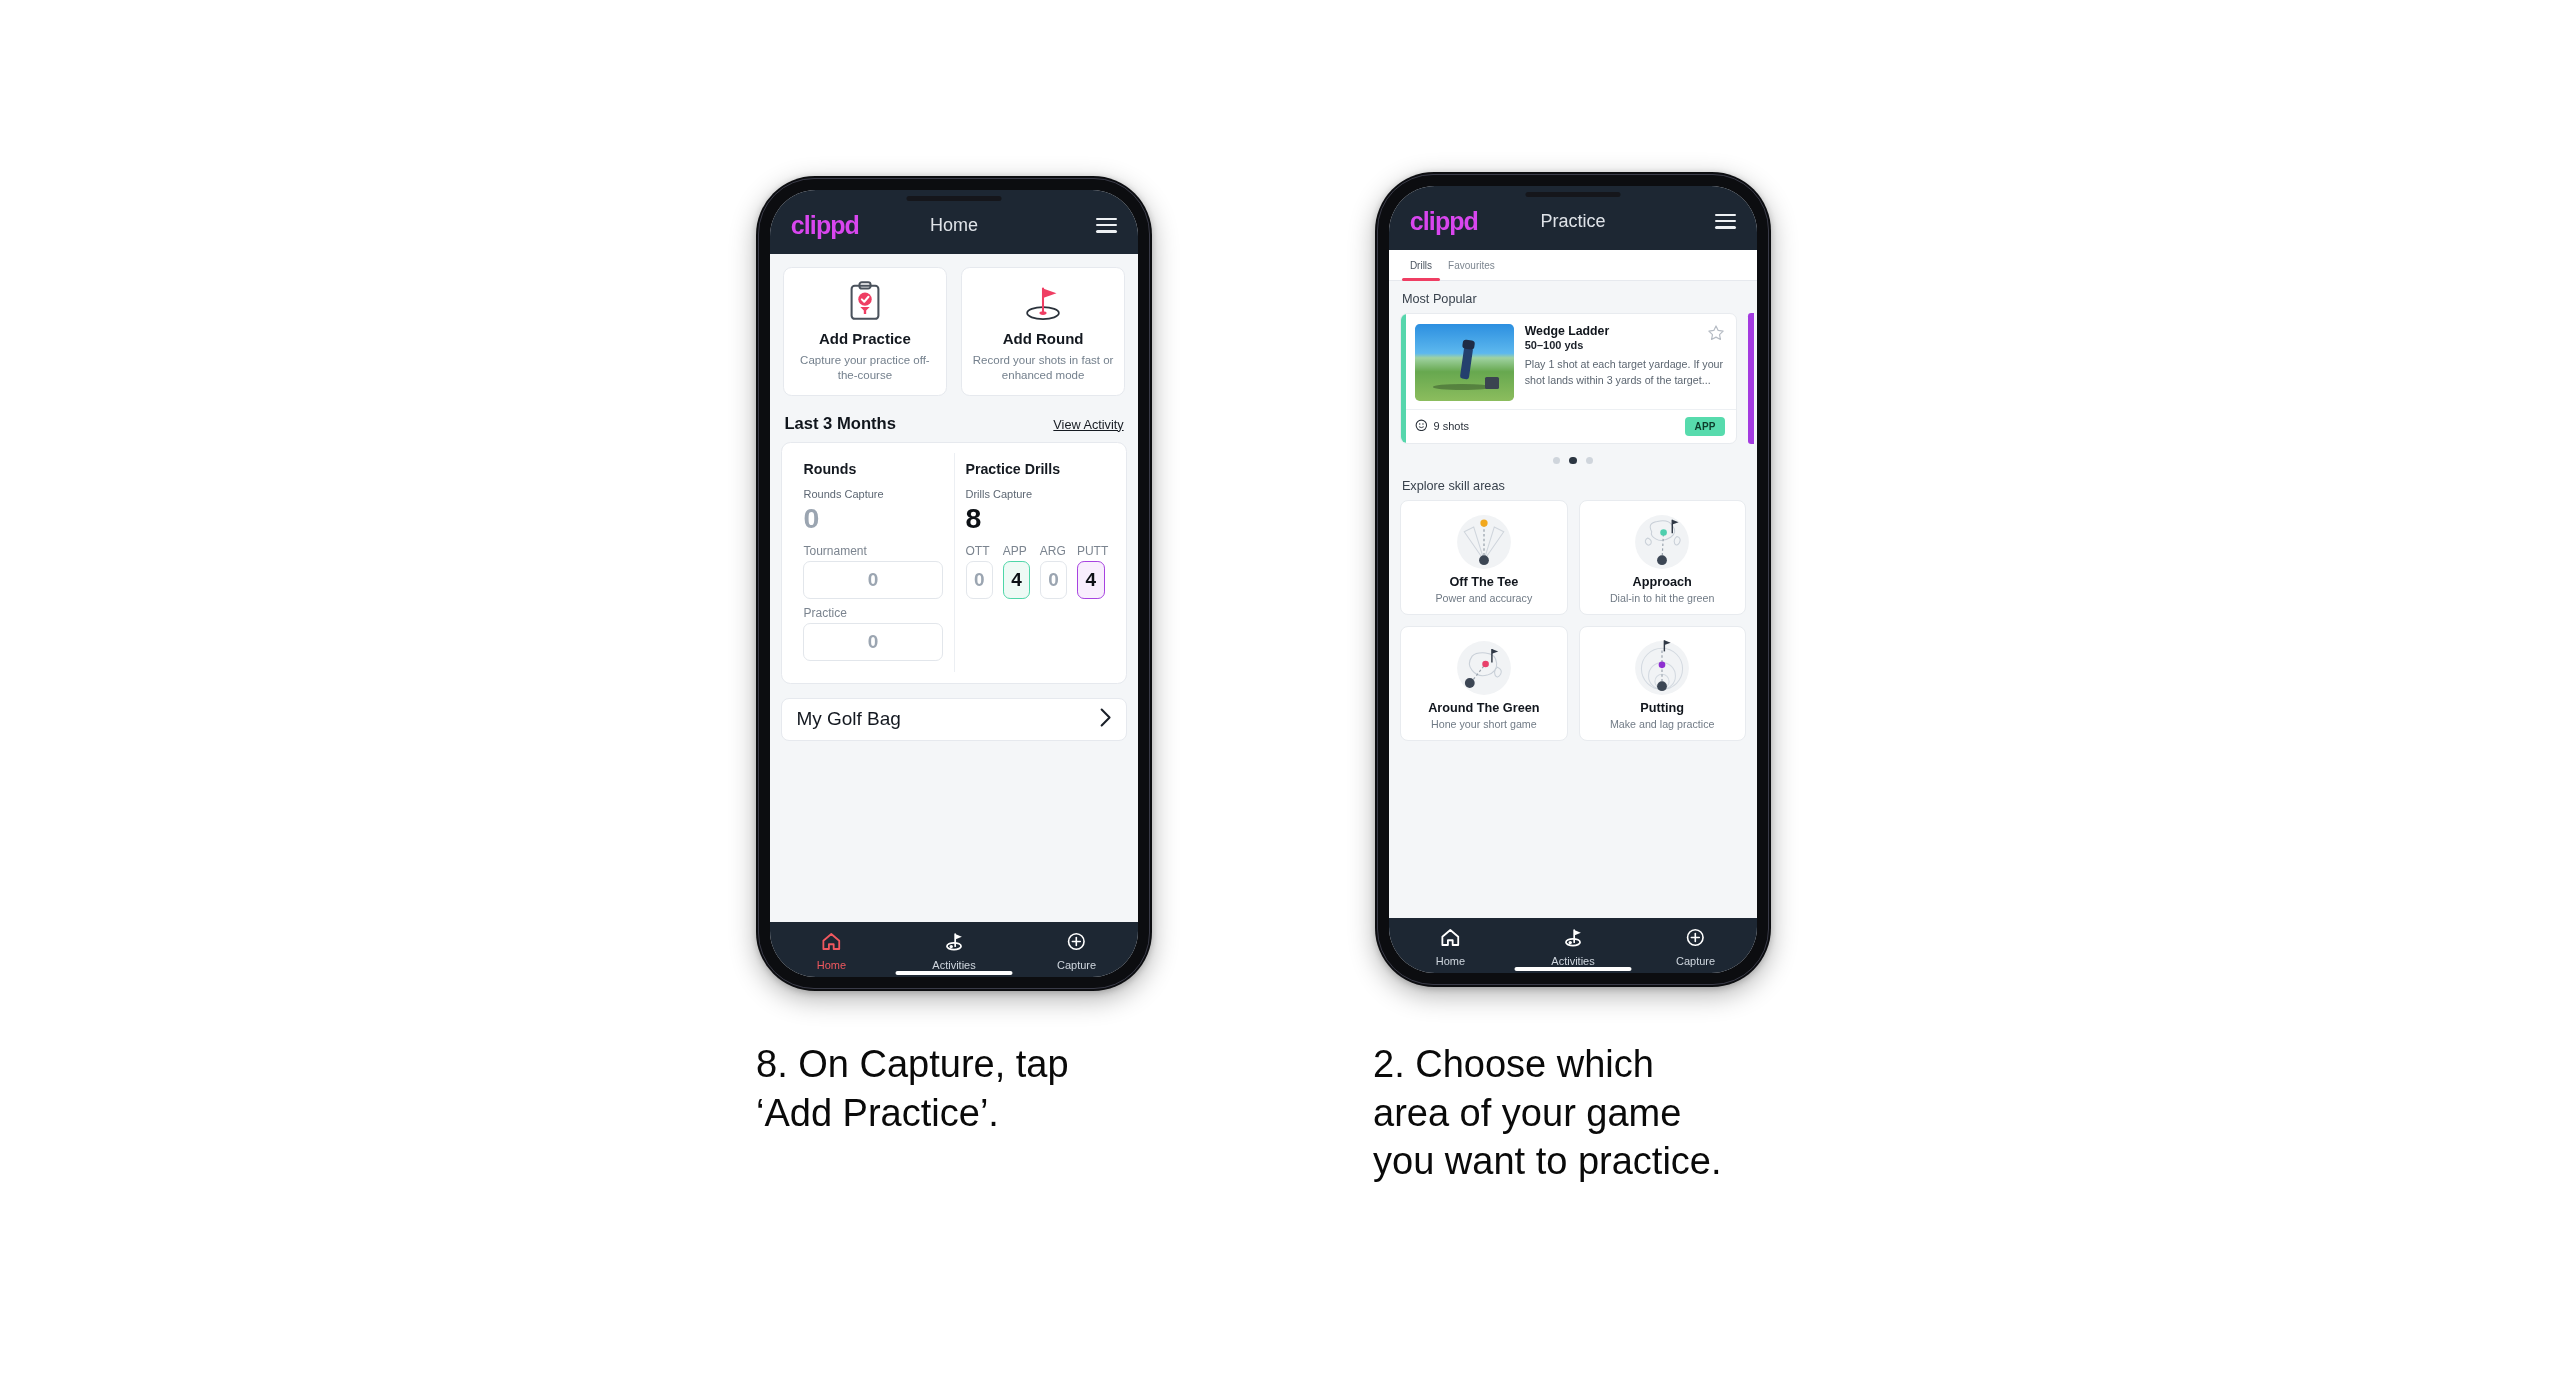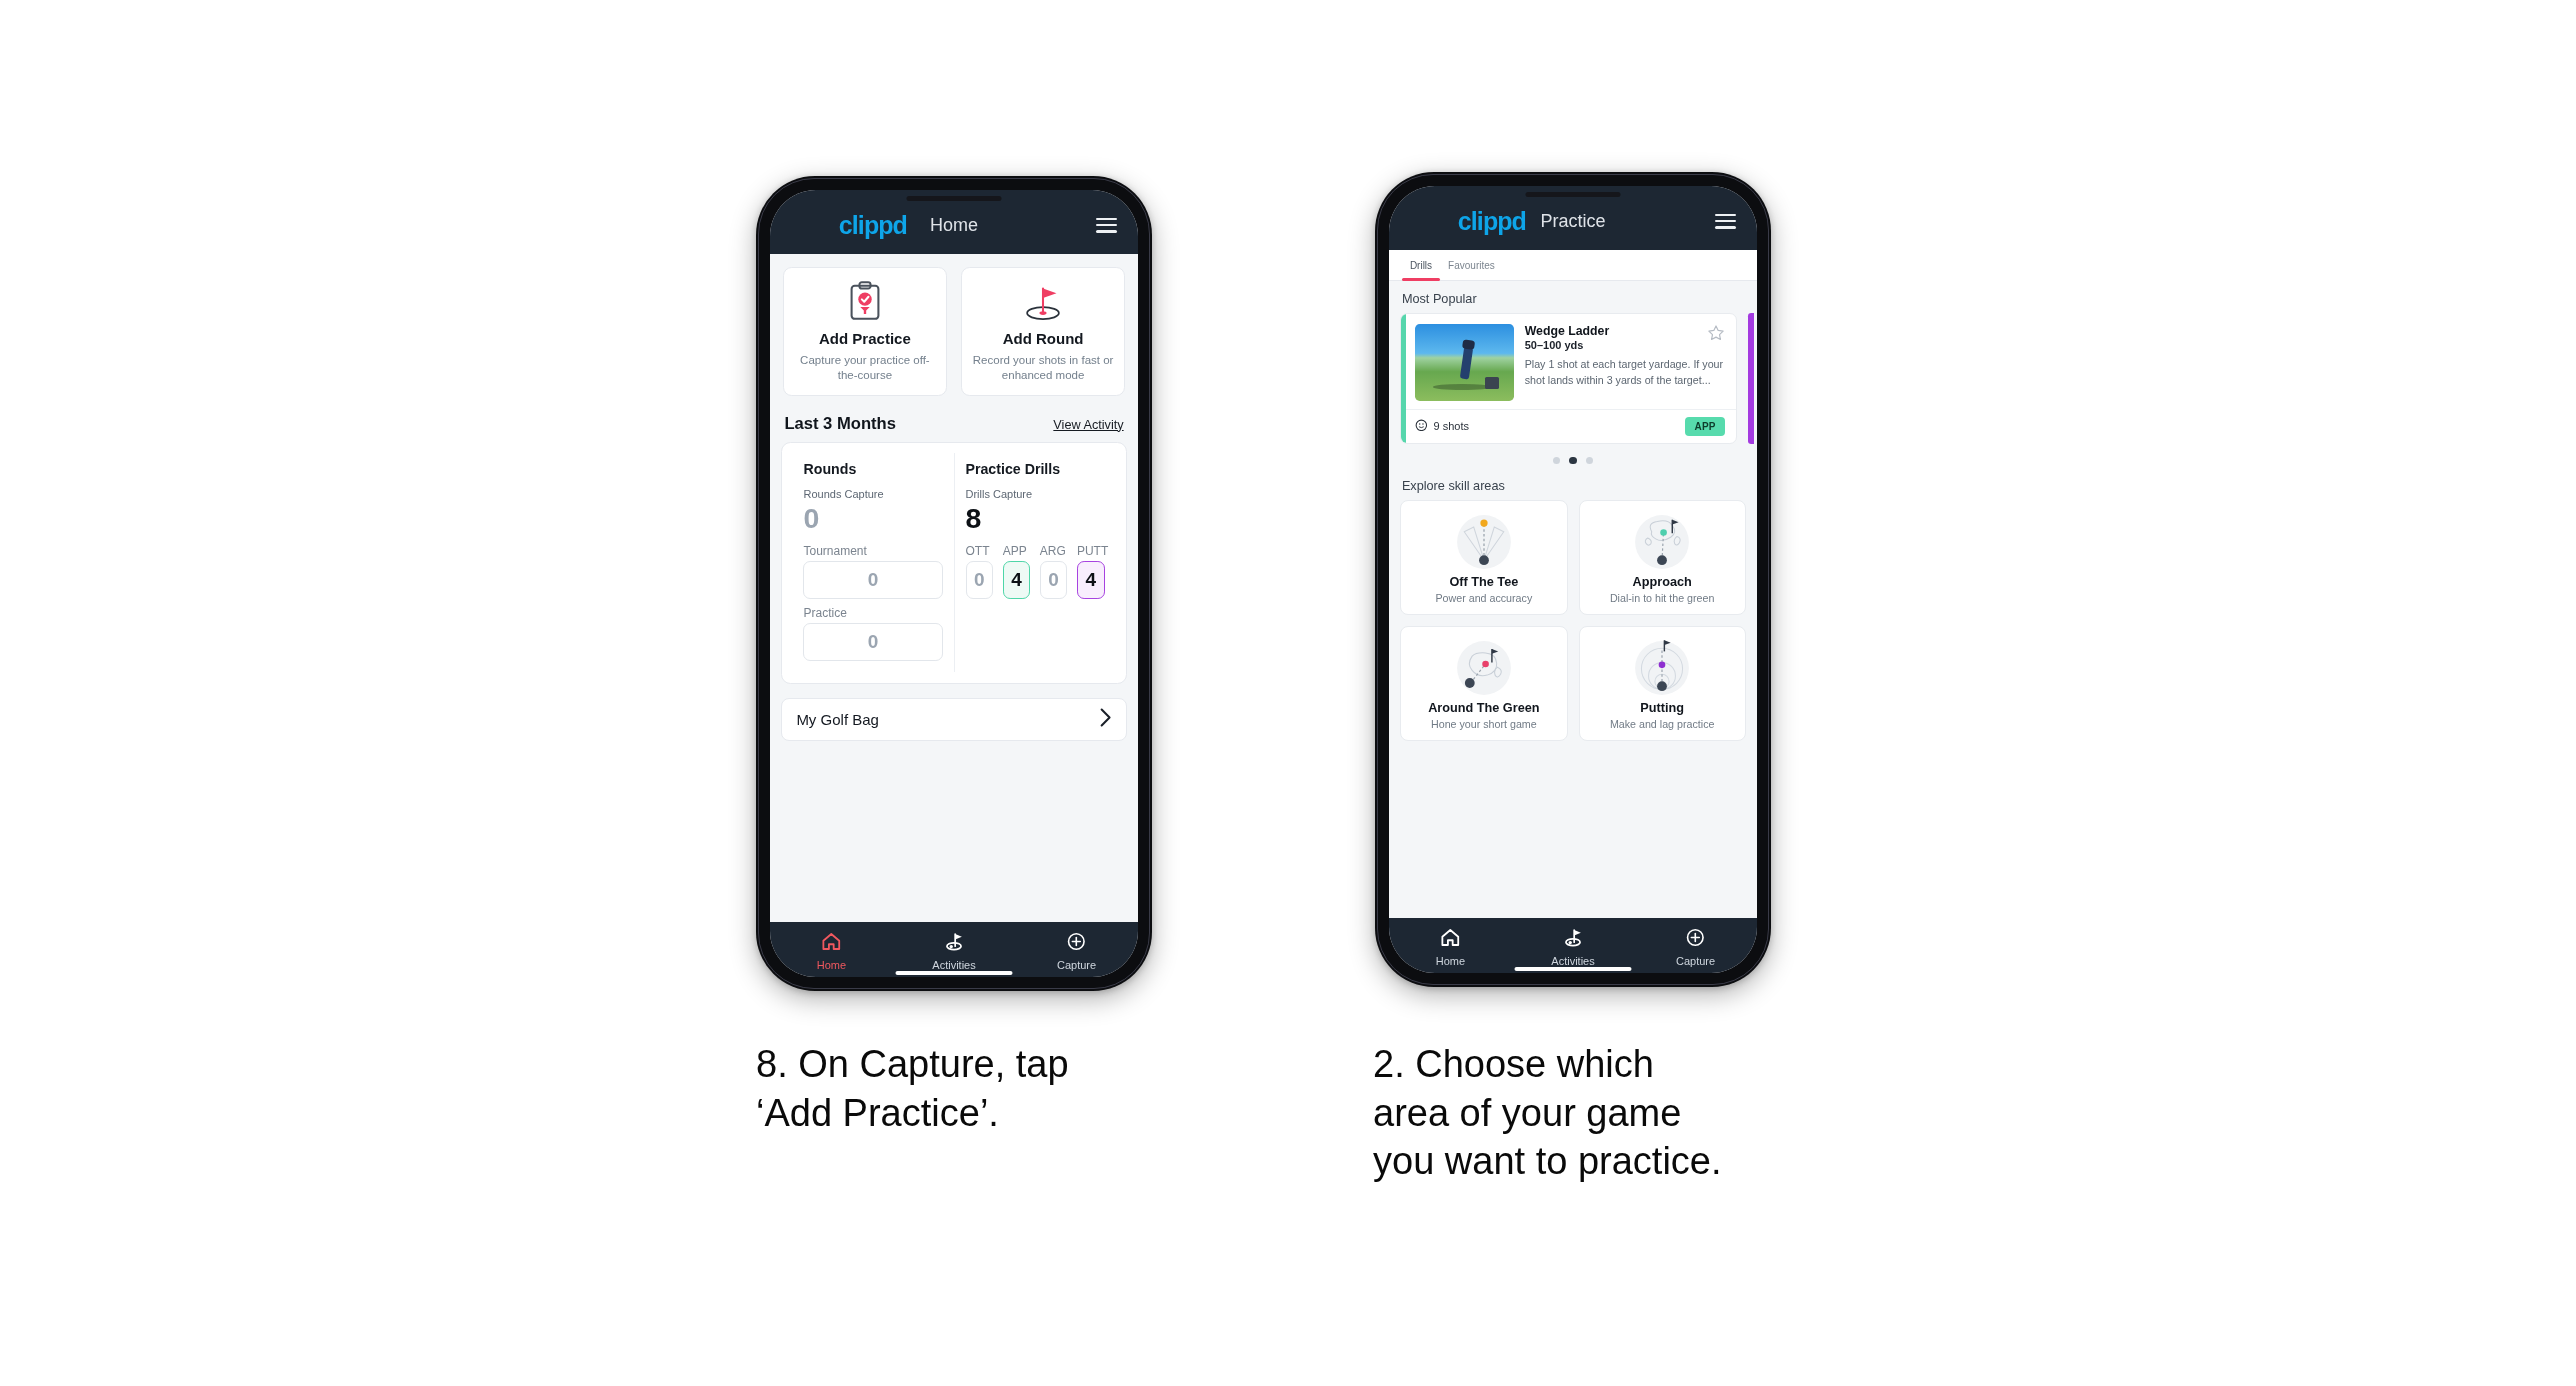--- a/index.html
+++ b/index.html
@@ -34,21 +34,21 @@
     width: 95px; height: 5.5px; background: #15161b; border-radius: 4px; z-index: 40;
   }
 
   
   .appbar {
     background: #1d2733; flex: 0 0 auto;
     padding: 20.6px 20.6px 14.2px 20.6px;
     display: flex; align-items: center; justify-content: space-between;
     position: relative;
   }
-  .brand { font-size: 25px; font-weight: 700; color: #0ea5e9; letter-spacing: -0.9px; margin-left: 48px; }
+  .brand { font-size: 25px; font-weight: 700; color: #d946ef; letter-spacing: -0.9px; }
   .appbar-title {
     position: absolute; left: 0; right: 0; text-align: center;
     font-size: 18px; color: #dfe3e8; font-weight: 400; pointer-events: none;
   }
   .burger { display: flex; flex-direction: column; gap: 4px; z-index: 2; }
   .burger i { display: block; width: 21.4px; height: 2.4px; background: #eef1f4; border-radius: 1.6px; }
 
   
   .body { flex: 1 1 auto; background: #f4f6f8; overflow: hidden; position: relative; }
 
@@ -95,21 +95,21 @@
   .mini-box.green { border-color: #4ed6a8; background: #eefaf5; }
   .mini-box.purple { border-color: #a742e0; background: #f8eefd; }
   .mini-full { flex: 1 1 100%; }
 
   
   .bagrow {
     margin: 14.2px 11px 0; background: #fff; border: 0.8px solid #e6e9ee; border-radius: 8px;
     height: 43px; display: flex; align-items: center; justify-content: space-between;
     padding: 0 14.2px;
   }
-  .bag-lbl { font-size: 15px; color: #131820; }
+  .bag-lbl { font-size: 19px; color: #131820; }
 
   
   .botnav {
     flex: 0 0 auto; background: #1d2733; padding: 10.3px 0 6.3px;
     display: flex; position: relative;
   }
   .nav-item { flex: 1; display: flex; flex-direction: column; align-items: center; gap: 4.7px; }
   .nav-lbl { font-size: 11px; color: #cfd6de; }
   .nav-item.active .nav-lbl { color: #f0585f; }
   .home-ind {

